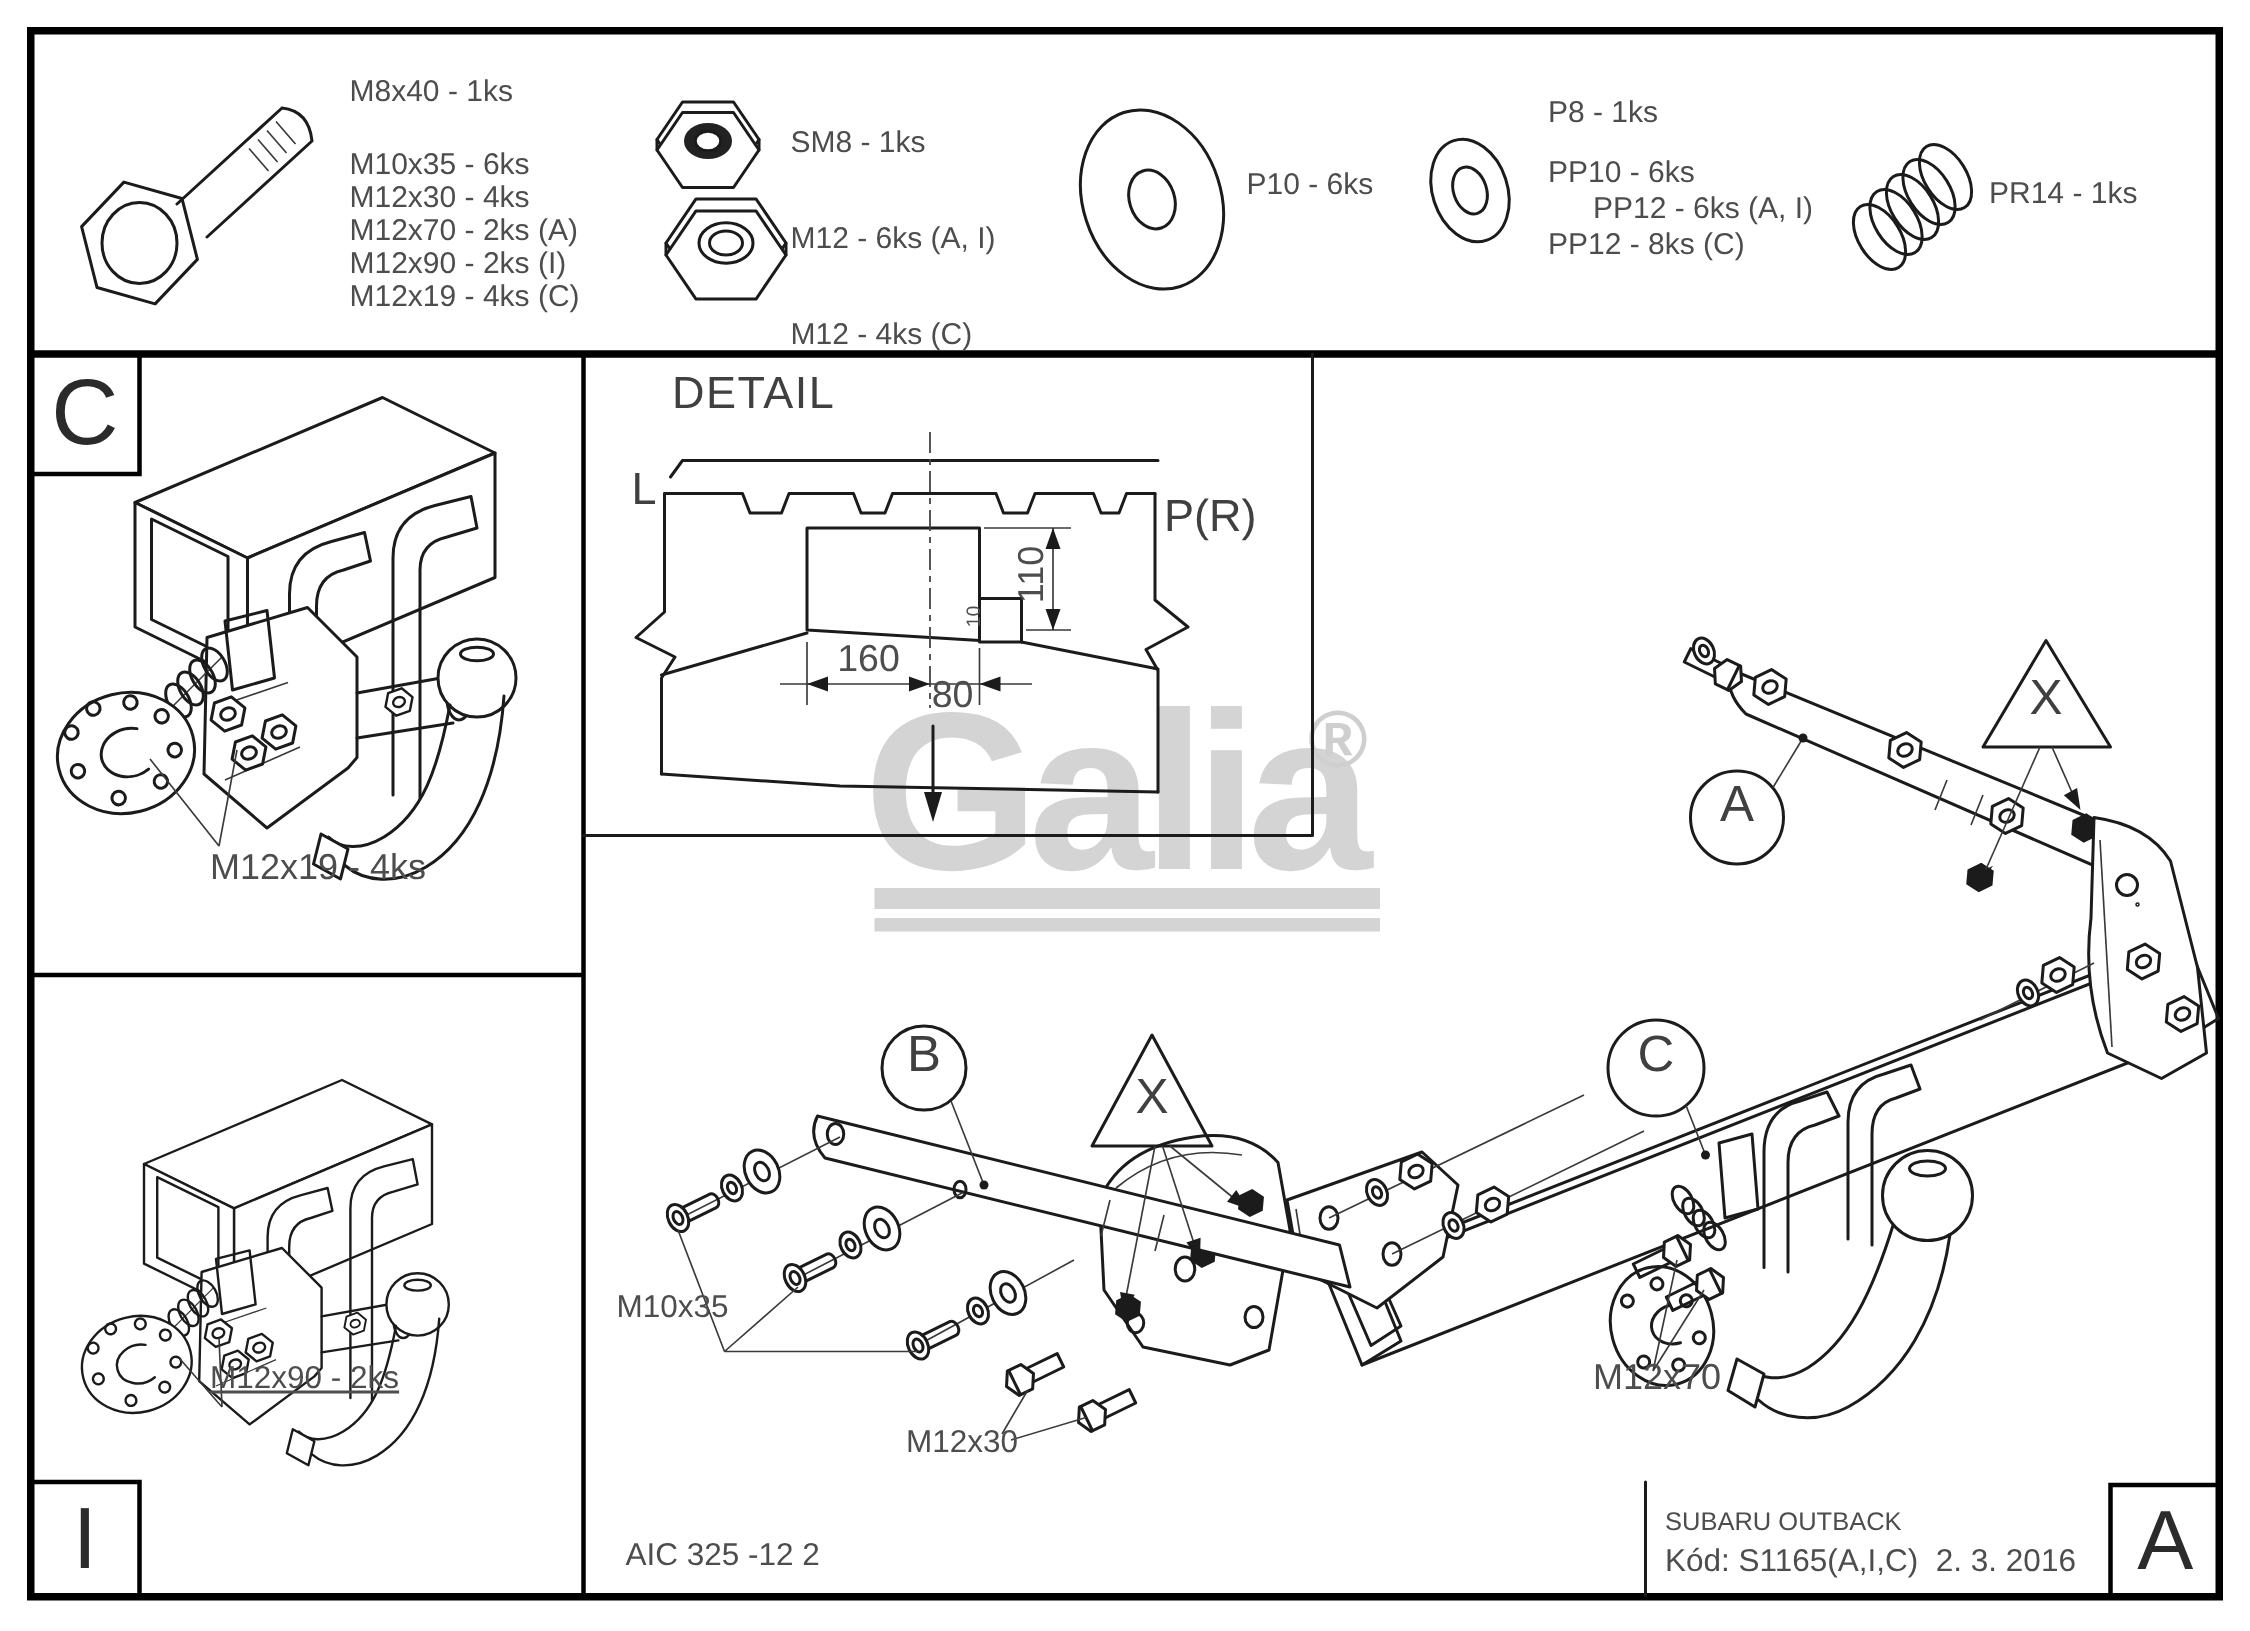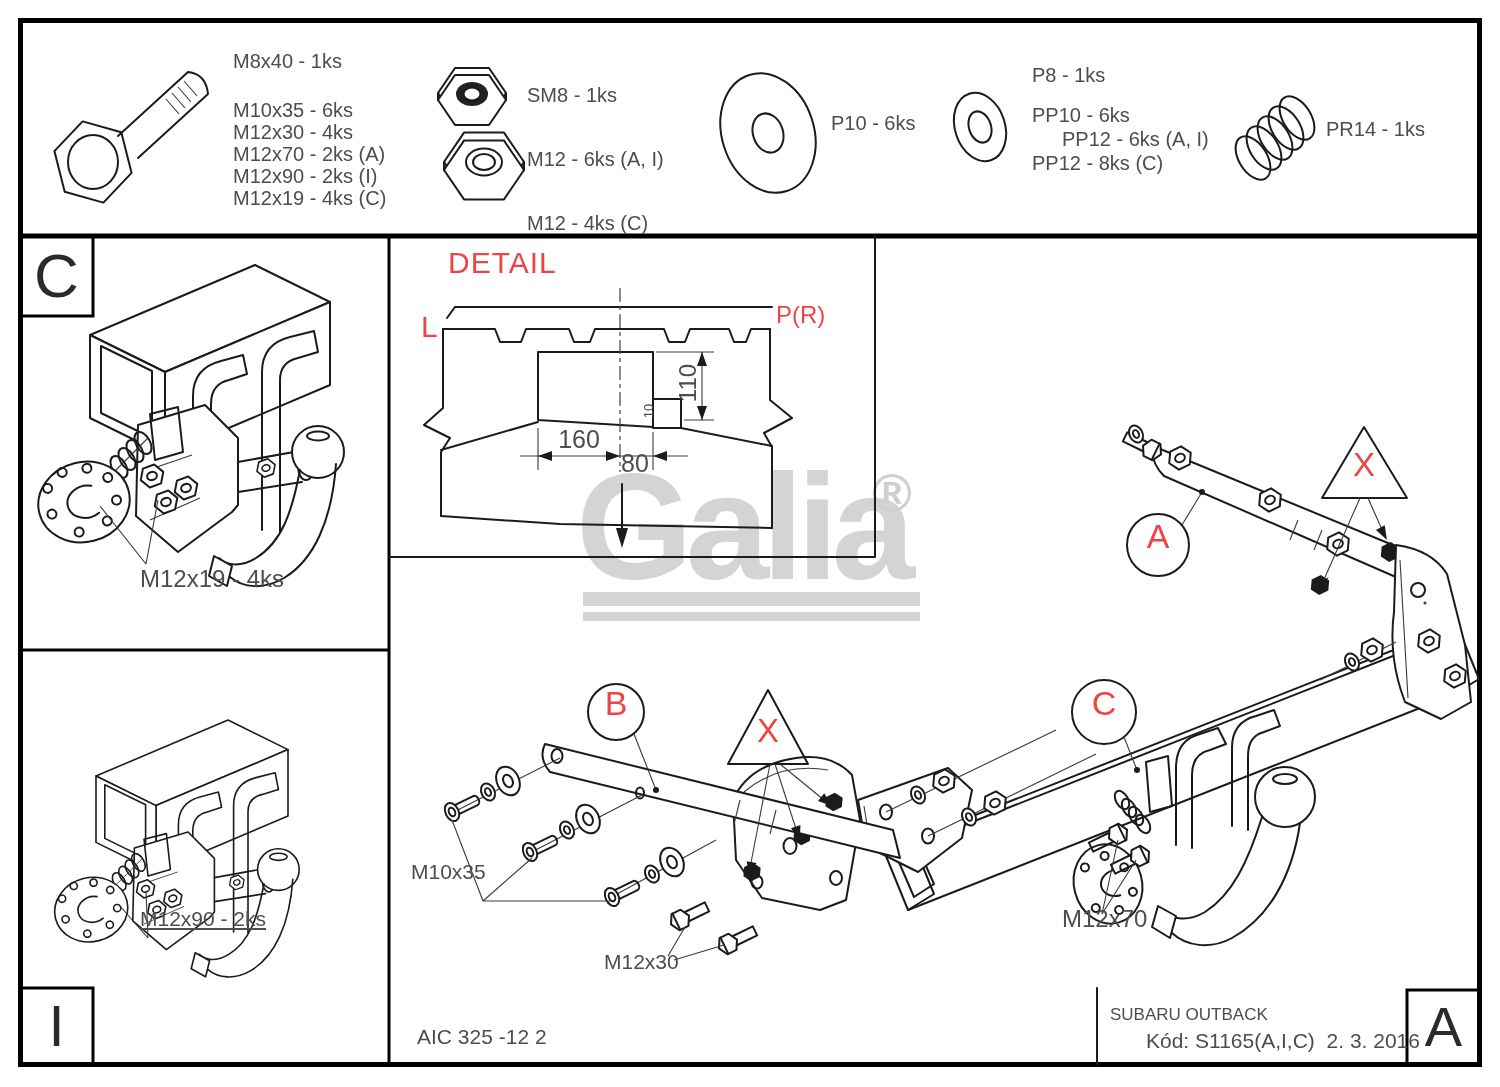--- a/index.html
+++ b/index.html
@@ -1,21 +1,21 @@
 <!DOCTYPE html>
 <html><head>
 <meta charset="utf-8">
 <style>
   html,body { margin:0; padding:0; background:#fff; }
   .page {
     position:relative; width:1500px; height:1087px; background:#fff;
     font-family:"Liberation Sans", sans-serif; overflow:hidden;
   }
   .txt { position:absolute; color:#4d4d4d; font-size:20px; line-height:22px; white-space:pre; }
-  .txt-dark { color:#ef4444; }
+  .txt-dark { color:#404040; }
   .big-letter { color:#2b2b2b; text-align:center; }
   .center { text-align:center; }
   .rot { transform:rotate(-90deg); transform-origin:center center; }
   .wm-text { position:absolute; color:#d4d4d4; font-weight:bold; font-size:150px; letter-spacing:-7px; line-height:150px; }
   .wm-reg { position:absolute; color:#cfcfcf; font-size:54px; font-weight:bold; }
   .wm-bar { position:absolute; background:#d4d4d4; }
   svg.art { position:absolute; left:0; top:0; }
   .ln { fill:none; stroke:#1b1b1b; stroke-width:2; stroke-linecap:round; stroke-linejoin:round; }
   .wh { fill:#ffffff; }
   .ln-thin { fill:none; stroke:#3a3a3a; stroke-width:1.1; }
@@ -371,33 +371,33 @@
   <div class="txt" style="left:1032px; top:152px;">PP12 - 8ks (C)</div>
   <div class="txt" style="left:1326px; top:118px;">PR14 - 1ks</div>
 
   <div class="txt big-letter" style="left:20px; top:240px; width:73px; font-size:62px; line-height:72px;">C</div>
   <div class="txt big-letter" style="left:20px; top:994px; width:73px; font-size:58px; line-height:64px;">I</div>
   <div class="txt" style="left:140px; top:568px; font-size:24px;">M12x19 - 4ks</div>
   <div class="txt" style="left:140px; top:908px; font-size:21px;text-decoration:underline;">M12x90 - 2ks</div>
 
   <div class="txt txt-dark" style="left:448px; top:252px; font-size:30px; letter-spacing:1px;">DETAIL</div>
   <div class="txt txt-dark" style="left:421px; top:316px; font-size:30px;">L</div>
-  <div class="txt txt-dark" style="left:776px; top:304px; font-size:24px;">P(R)</div>
+  <div class="txt txt-dark" style="left:776px; top:334px; font-size:30px;">P(R)</div>
   <div class="txt center" style="left:552px; top:428px; width:54px; font-size:25px;">160</div>
   <div class="txt center" style="left:614px; top:452px; width:42px; font-size:25px;">80</div>
   <div class="txt center rot" style="left:660px; top:372px; width:56px; height:22px; font-size:24px;">110</div>
   <div class="txt center rot" style="left:634px; top:404px; width:30px; height:14px; font-size:13px; line-height:14px;">10</div>
 
   <div class="txt txt-dark center" style="left:588px; top:692px; width:56px; font-size:34px;">B</div>
   <div class="txt txt-dark center" style="left:1130px; top:525px; width:56px; font-size:34px;">A</div>
   <div class="txt txt-dark center" style="left:1076px; top:692px; width:56px; font-size:34px;">C</div>
   <div class="txt txt-dark center" style="left:744px; top:720px; width:48px; font-size:33px;">X</div>
   <div class="txt txt-dark center" style="left:1340px; top:454px; width:48px; font-size:33px;">X</div>
   <div class="txt" style="left:411px; top:861px; font-size:21px;">M10x35</div>
   <div class="txt" style="left:604px; top:951px; font-size:21px;">M12x30</div>
   <div class="txt" style="left:1062px; top:908px; font-size:24px;">M12x70</div>
 
   <div class="txt" style="left:417px; top:1026px; font-size:21px;">AIC 325 -12 2</div>
   <div class="txt" style="left:1110px; top:1004px; font-size:17px;">SUBARU OUTBACK</div>
-  <div class="txt" style="left:1110px; top:1030px; font-size:21px;margin-left:36px;">Kód: S1165(A,I,C)  2. 3. 2016</div>
+  <div class="txt" style="left:1110px; top:1030px; font-size:21px;">Kód: S1165(A,I,C)  2. 3. 2016</div>
   <div class="txt big-letter" style="left:1407px; top:996px; width:73px; font-size:56px; line-height:62px;">A</div>
 
 </div>
 
 </body></html>

